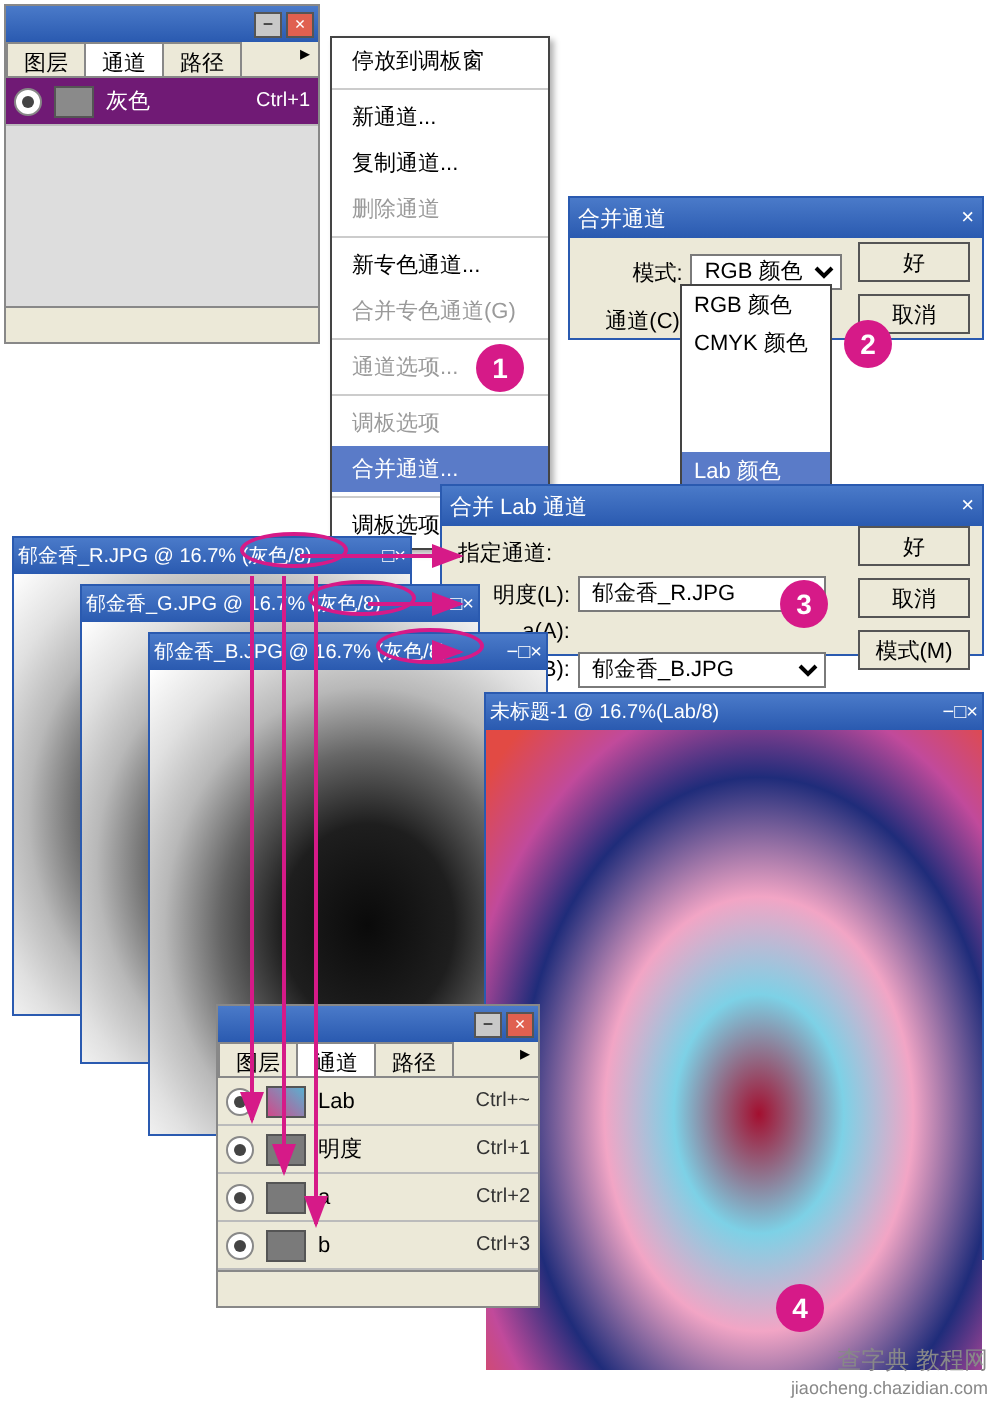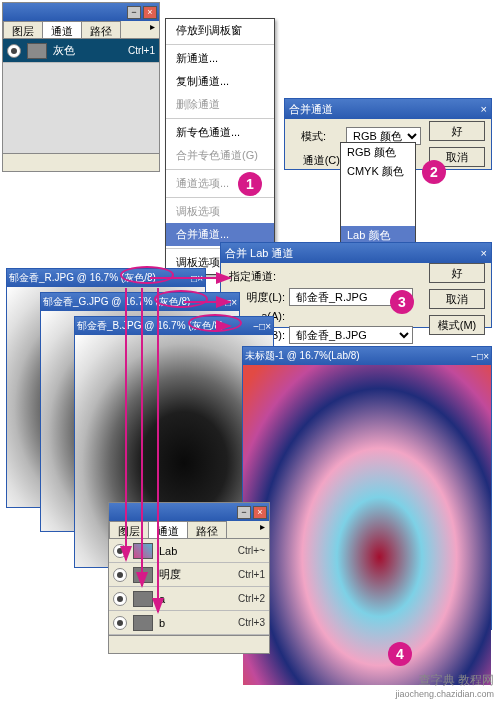--- a/index.html
+++ b/index.html
@@ -6,41 +6,41 @@
   body { width: 500px; height: 703px; background: #fff; position: relative; font-size: 11px; color: #000; overflow: hidden; }
   .panel { position: absolute; border: 1px solid #888; background: #ece9d8; }
   .titlebar { height: 18px; background: linear-gradient(#4a7ac9,#2a5ab0); display: flex; align-items: center; padding: 0 2px; color: #fff; }
   .titlebar .winbtn { width: 14px; height: 13px; background: #c8c8c8; border: 1px solid #555; margin-left: 2px; display: inline-flex; align-items:center; justify-content:center; font-size:9px; color:#000;}
   .titlebar .close { background: #e06050; color:#fff;}
   .tabs { display: flex; background: #ece9d8; border-bottom: 1px solid #888; height: 18px; font-size: 11px; }
   .tab { padding: 2px 8px; border: 1px solid #888; border-bottom:none; margin-right:-1px; background: #ece9d8; font-family: Liberation Mono, monospace; }
   .tab.active { background: #fff; font-weight: normal; }
   .menuburger { margin-left:auto; font-size:10px; padding:0 4px; cursor:pointer;}
   .chanrow { display:flex; align-items:center; height: 24px; border-bottom:1px solid #bbb; background:#ece9d8; padding:0 4px;}
-  .chanrow.sel { background:#0c4a6e; color:#fff;}
+  .chanrow.sel { background:#701a75; color:#fff;}
   .eye { width:14px; height:14px; border:1px solid #888; border-radius:50%; margin-right:6px; background:#fff; display:inline-block; position:relative;}
   .eye::after{content:''; position:absolute; left:3px; top:3px; width:6px; height:6px; background:#444; border-radius:50%;}
   .thumb { width:20px; height:16px; border:1px solid #555; background:#888; margin-right:6px;}
   .shortcut { margin-left:auto; color:#333; font-size:10px;}
   .chanrow.sel .shortcut{color:#fff;}
   .panelfooter { height:18px; border-top:1px solid #888; background:#ece9d8;}
 
   
   .ctxmenu { position:absolute; background:#fff; border:1px solid #444; box-shadow:2px 2px 3px rgba(0,0,0,.3); font-size:11px;}
   .ctxitem { padding: 4px 14px 4px 10px; white-space:nowrap; }
   .ctxitem.disabled { color:#9a9a9a; }
   .ctxsep { border-top:1px solid #ccc; margin:2px 0;}
   .ctxitem.sel { background:#5a7bc8; color:#fff;}
 
   
   .dlg { position:absolute; border:1px solid #2a5ab0; background:#ece9d8;}
   .dlgtitle { height:20px; background:linear-gradient(#4a7ac9,#2a5ab0); display:flex; align-items:center; color:#fff; padding:0 4px; font-size:11px;}
   .dlgbody { padding:8px; font-size:11px;}
   .row { display:flex; align-items:center; margin-bottom:6px;}
-  .lbl { width:50px; text-align:right; margin-right:20px;}
+  .lbl { width:50px; text-align:right; margin-right:4px;}
   .lbl2 { width:56px; text-align:right; margin-right:4px;}
   .field, select.field, .combo { border:1px solid #7a7a7a; background:#fff; height:18px; font-size:11px; padding:0 2px; }
   .btn { border:1px solid #555; background:#ece9d8; height:20px; min-width:56px; font-size:11px; padding:0 4px;}
   .btncol { display:flex; flex-direction:column; gap:6px; position:absolute;}
   .dropdown { position:absolute; border:1px solid #444; background:#fff;}
   .ddopt { padding:2px 6px;}
   .ddopt.sel { background:#5a7bc8; color:#fff;margin-top:45px;}
 
   
   .imgwin { position:absolute; border:1px solid #2a5ab0; background:#898989;}

